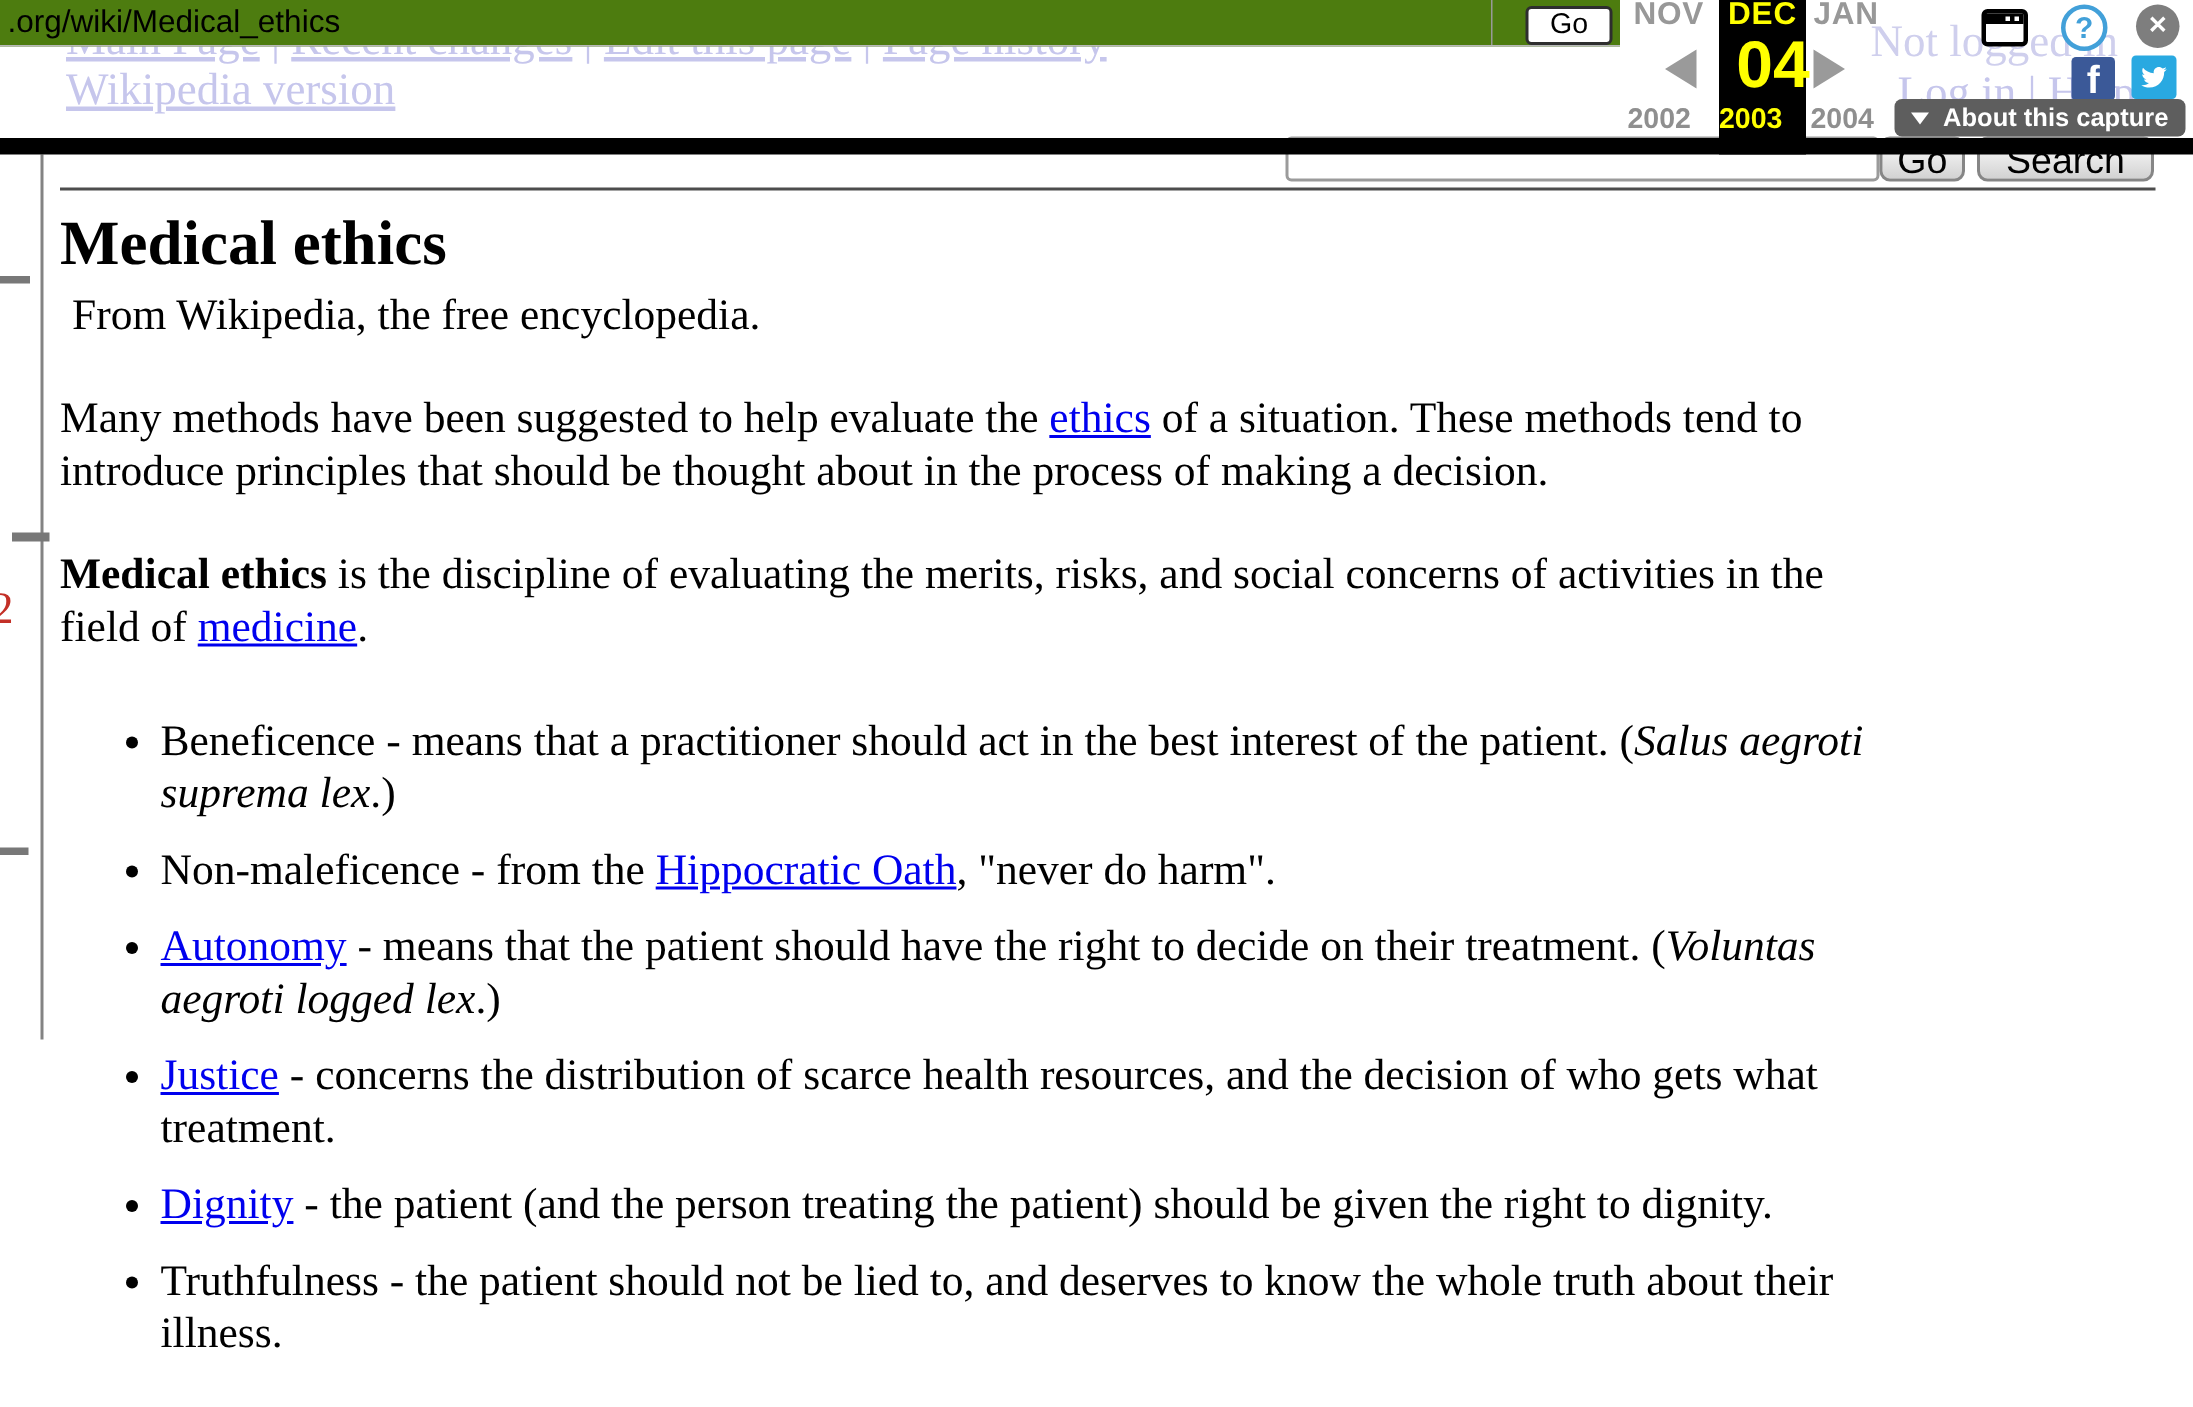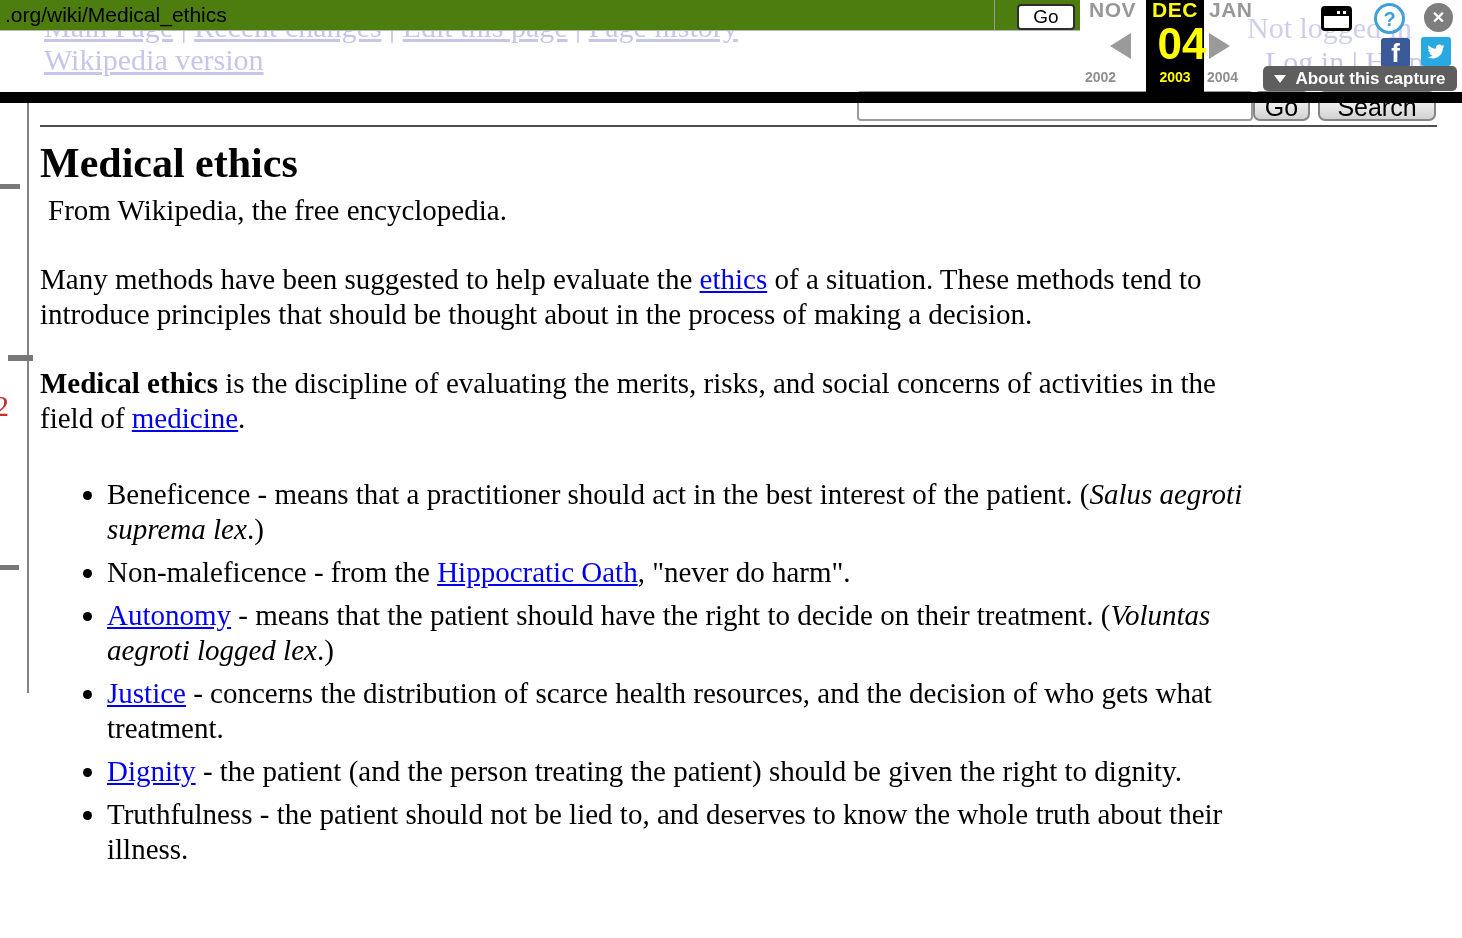--- a/index.html
+++ b/index.html
@@ -9,21 +9,21 @@
   }
   .abs{position:absolute;}
 
   
   .content{position:absolute;left:40px;top:103px;width:1420px;z-index:1;
     font-size:29px;line-height:35px;color:#000;}
   .title{font-size:42px;line-height:46px;font-weight:bold;margin:37px 0 0 0;}
   .tagline{margin:7px 0 0 8px;}
   .para{margin:34px 0 0 0;white-space:nowrap;}
   .content ul{margin:41px 0 0 0;padding:0 0 0 67px;list-style:disc;}
-  .content li{margin:0 0 8px 0;white-space:nowrap;}
+  .content li{margin:16px 0 8px 0;white-space:nowrap;}
   .wl{color:#0000ee;text-decoration:underline;}
 
   
   .vline{left:27px;top:103px;width:2px;height:590px;background:#838383;z-index:1;}
   .dash1{left:0;top:184px;width:20px;height:5px;background:#787878;z-index:1;}
   .dash2{left:8px;top:355px;width:25px;height:6px;background:#787878;z-index:1;}
   .dash3{left:0;top:565px;width:19px;height:5px;background:#787878;z-index:1;}
   .redfrag{left:-6px;top:391px;font-size:30px;line-height:30px;color:#c33027;z-index:1;}
 
   
@@ -66,23 +66,23 @@
   .wb-month{top:-2px;font-size:21px;font-weight:bold;color:#989898;letter-spacing:.5px;}
   .m-nov{left:1089px;}
   .m-dec{left:1146px;width:58px;text-align:center;color:#ffff00;}
   .m-jan{left:1209px;}
   .wb-day{left:1146px;top:21px;width:72px;text-align:center;font-size:44px;
     line-height:46px;font-weight:bold;color:#ffff00;}
   .arrow-left{left:1110px;top:33px;width:0;height:0;border-top:13px solid transparent;
     border-bottom:13px solid transparent;border-right:21px solid #9a9a9a;}
   .arrow-right{left:1209px;top:33px;width:0;height:0;border-top:13px solid transparent;
     border-bottom:13px solid transparent;border-left:21px solid #9a9a9a;}
-  .wb-year{top:69px;font-size:14px;font-weight:bold;color:#8f8f8f;}
+  .wb-year{top:69px;font-size:19px;font-weight:bold;color:#8f8f8f;}
   .y-prev{left:1085px;}
-  .y-cur{left:1146px;width:58px;text-align:center;color:#ffff00;}
+  .y-cur{left:1146px;width:58px;text-align:left;color:#ffff00;}
   .y-next{left:1207px;}
 
   .win-icon{left:1321px;top:6px;width:25px;height:19px;border:3px solid #000;border-radius:4px;background:#fff;}
   .win-bar{position:absolute;left:0;top:0;width:100%;height:7px;background:#000;}
   .win-dot{position:absolute;top:2px;width:3px;height:3px;background:#fff;}
   .wd1{right:3px;} .wd2{right:9px;}
   .help-icon{left:1374px;top:3px;width:25px;height:25px;border:3px solid #42a0d9;
     border-radius:50%;background:#fff;color:#42a0d9;font-size:20px;font-weight:bold;
     text-align:center;line-height:26px;}
   .close-icon{left:1424px;top:3px;width:29px;height:29px;border-radius:50%;

